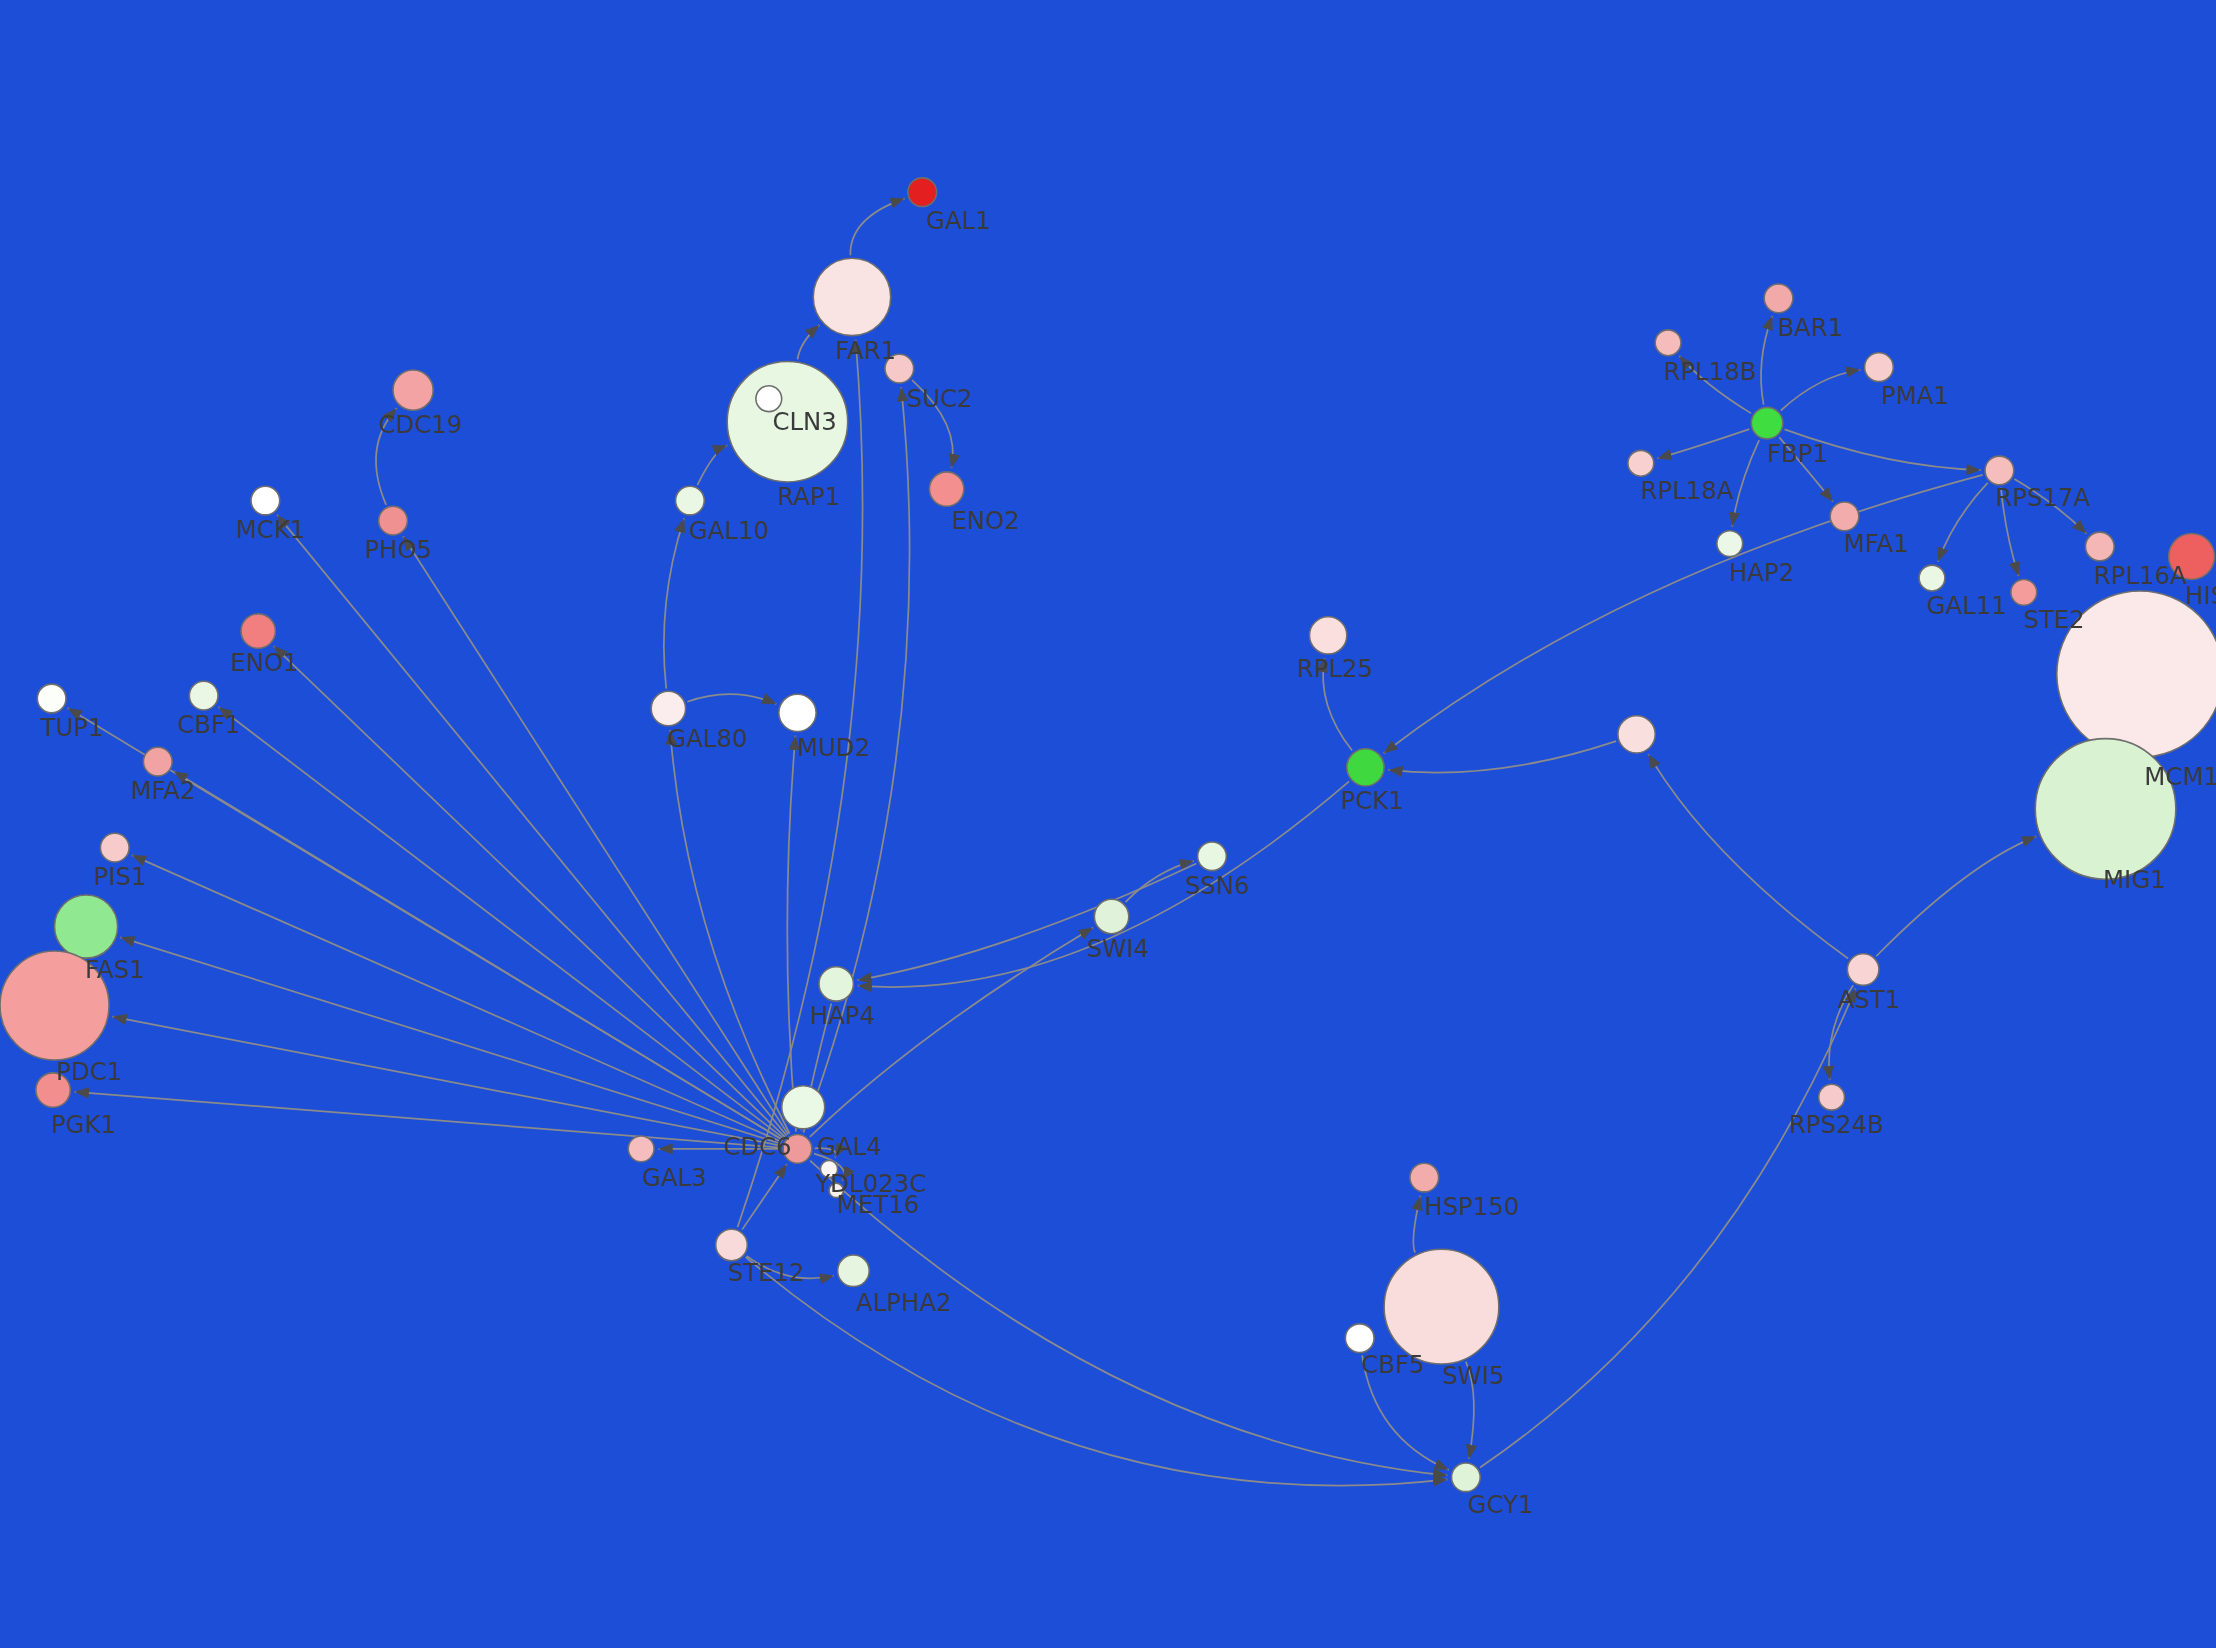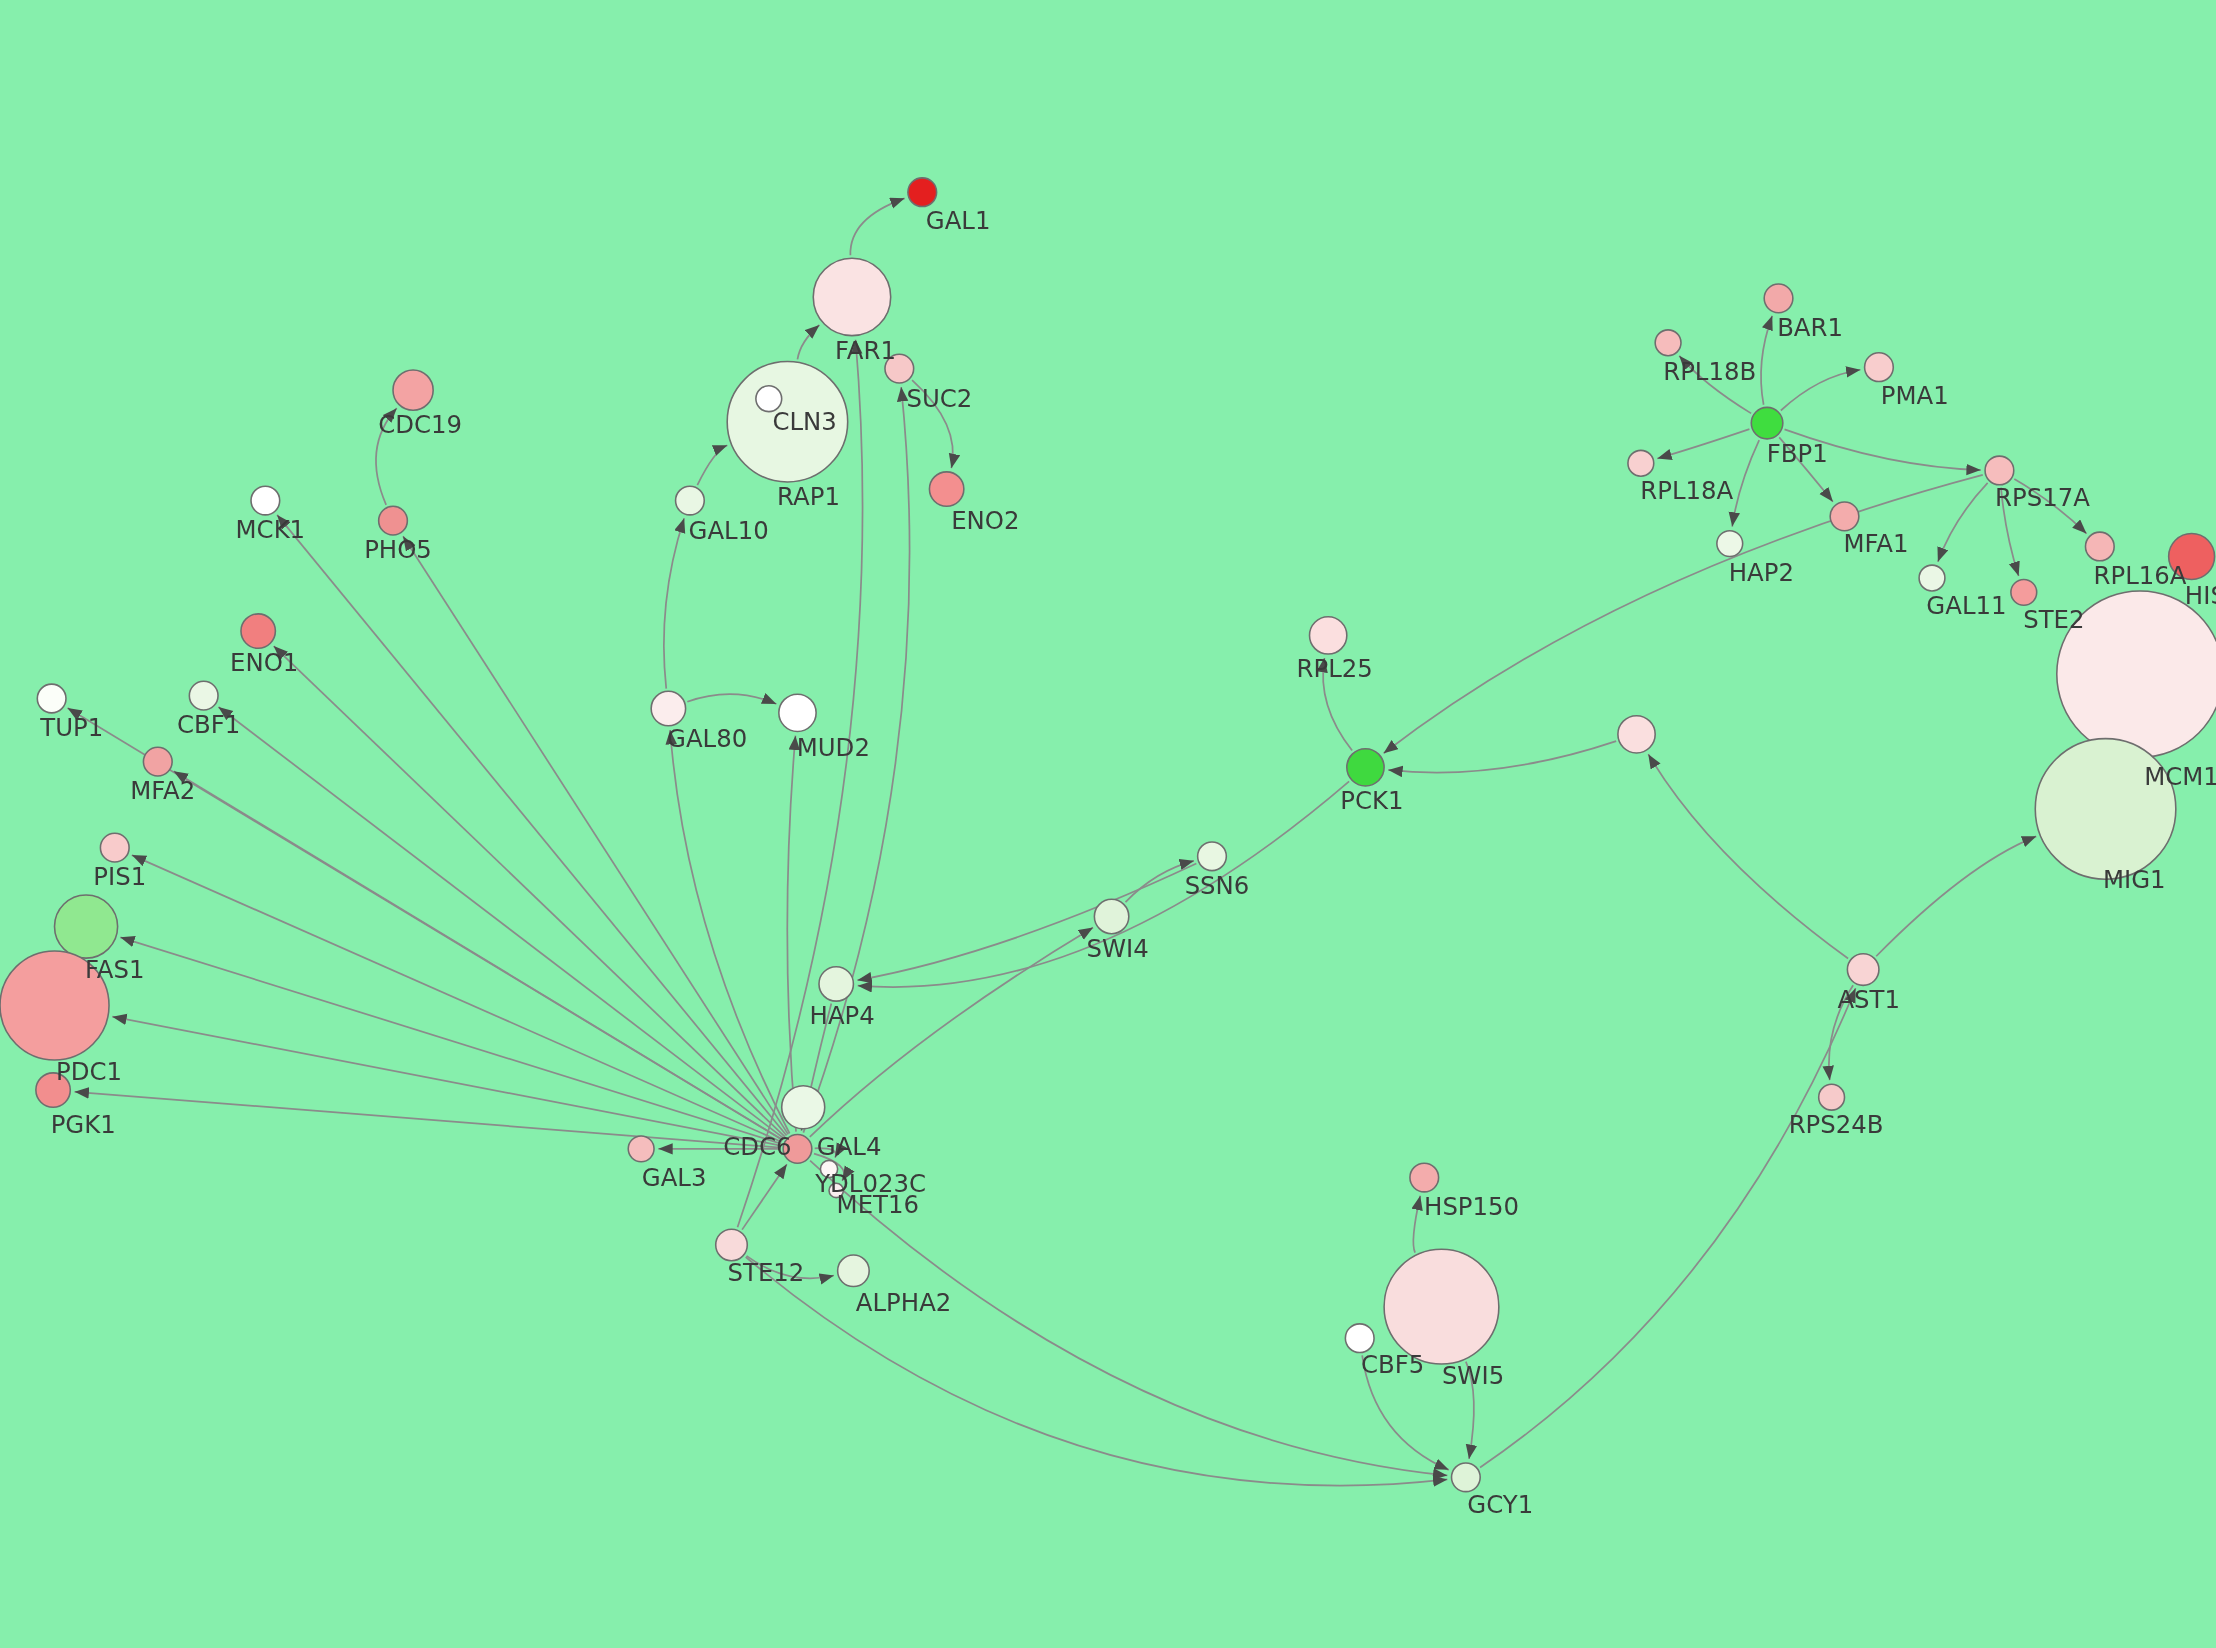--- a/index.html
+++ b/index.html
@@ -4,21 +4,21 @@
 <style>
   html, body {
     margin: 0;
     padding: 0;
     background: #ffffff;
     font-family: "DejaVu Sans", "Liberation Sans", sans-serif;
   }
   #canvas-wrap {
     width: 2216px;
     height: 1648px;
-    background: #86efac;
+    background: #1d4ed8;
     overflow: hidden;
   }
   svg { display: block; }
   .edge {
     fill: none;
     stroke: #8b8b8b;
     stroke-width: 1.2;
   }
   .node {
     stroke: #6e6e6e;

